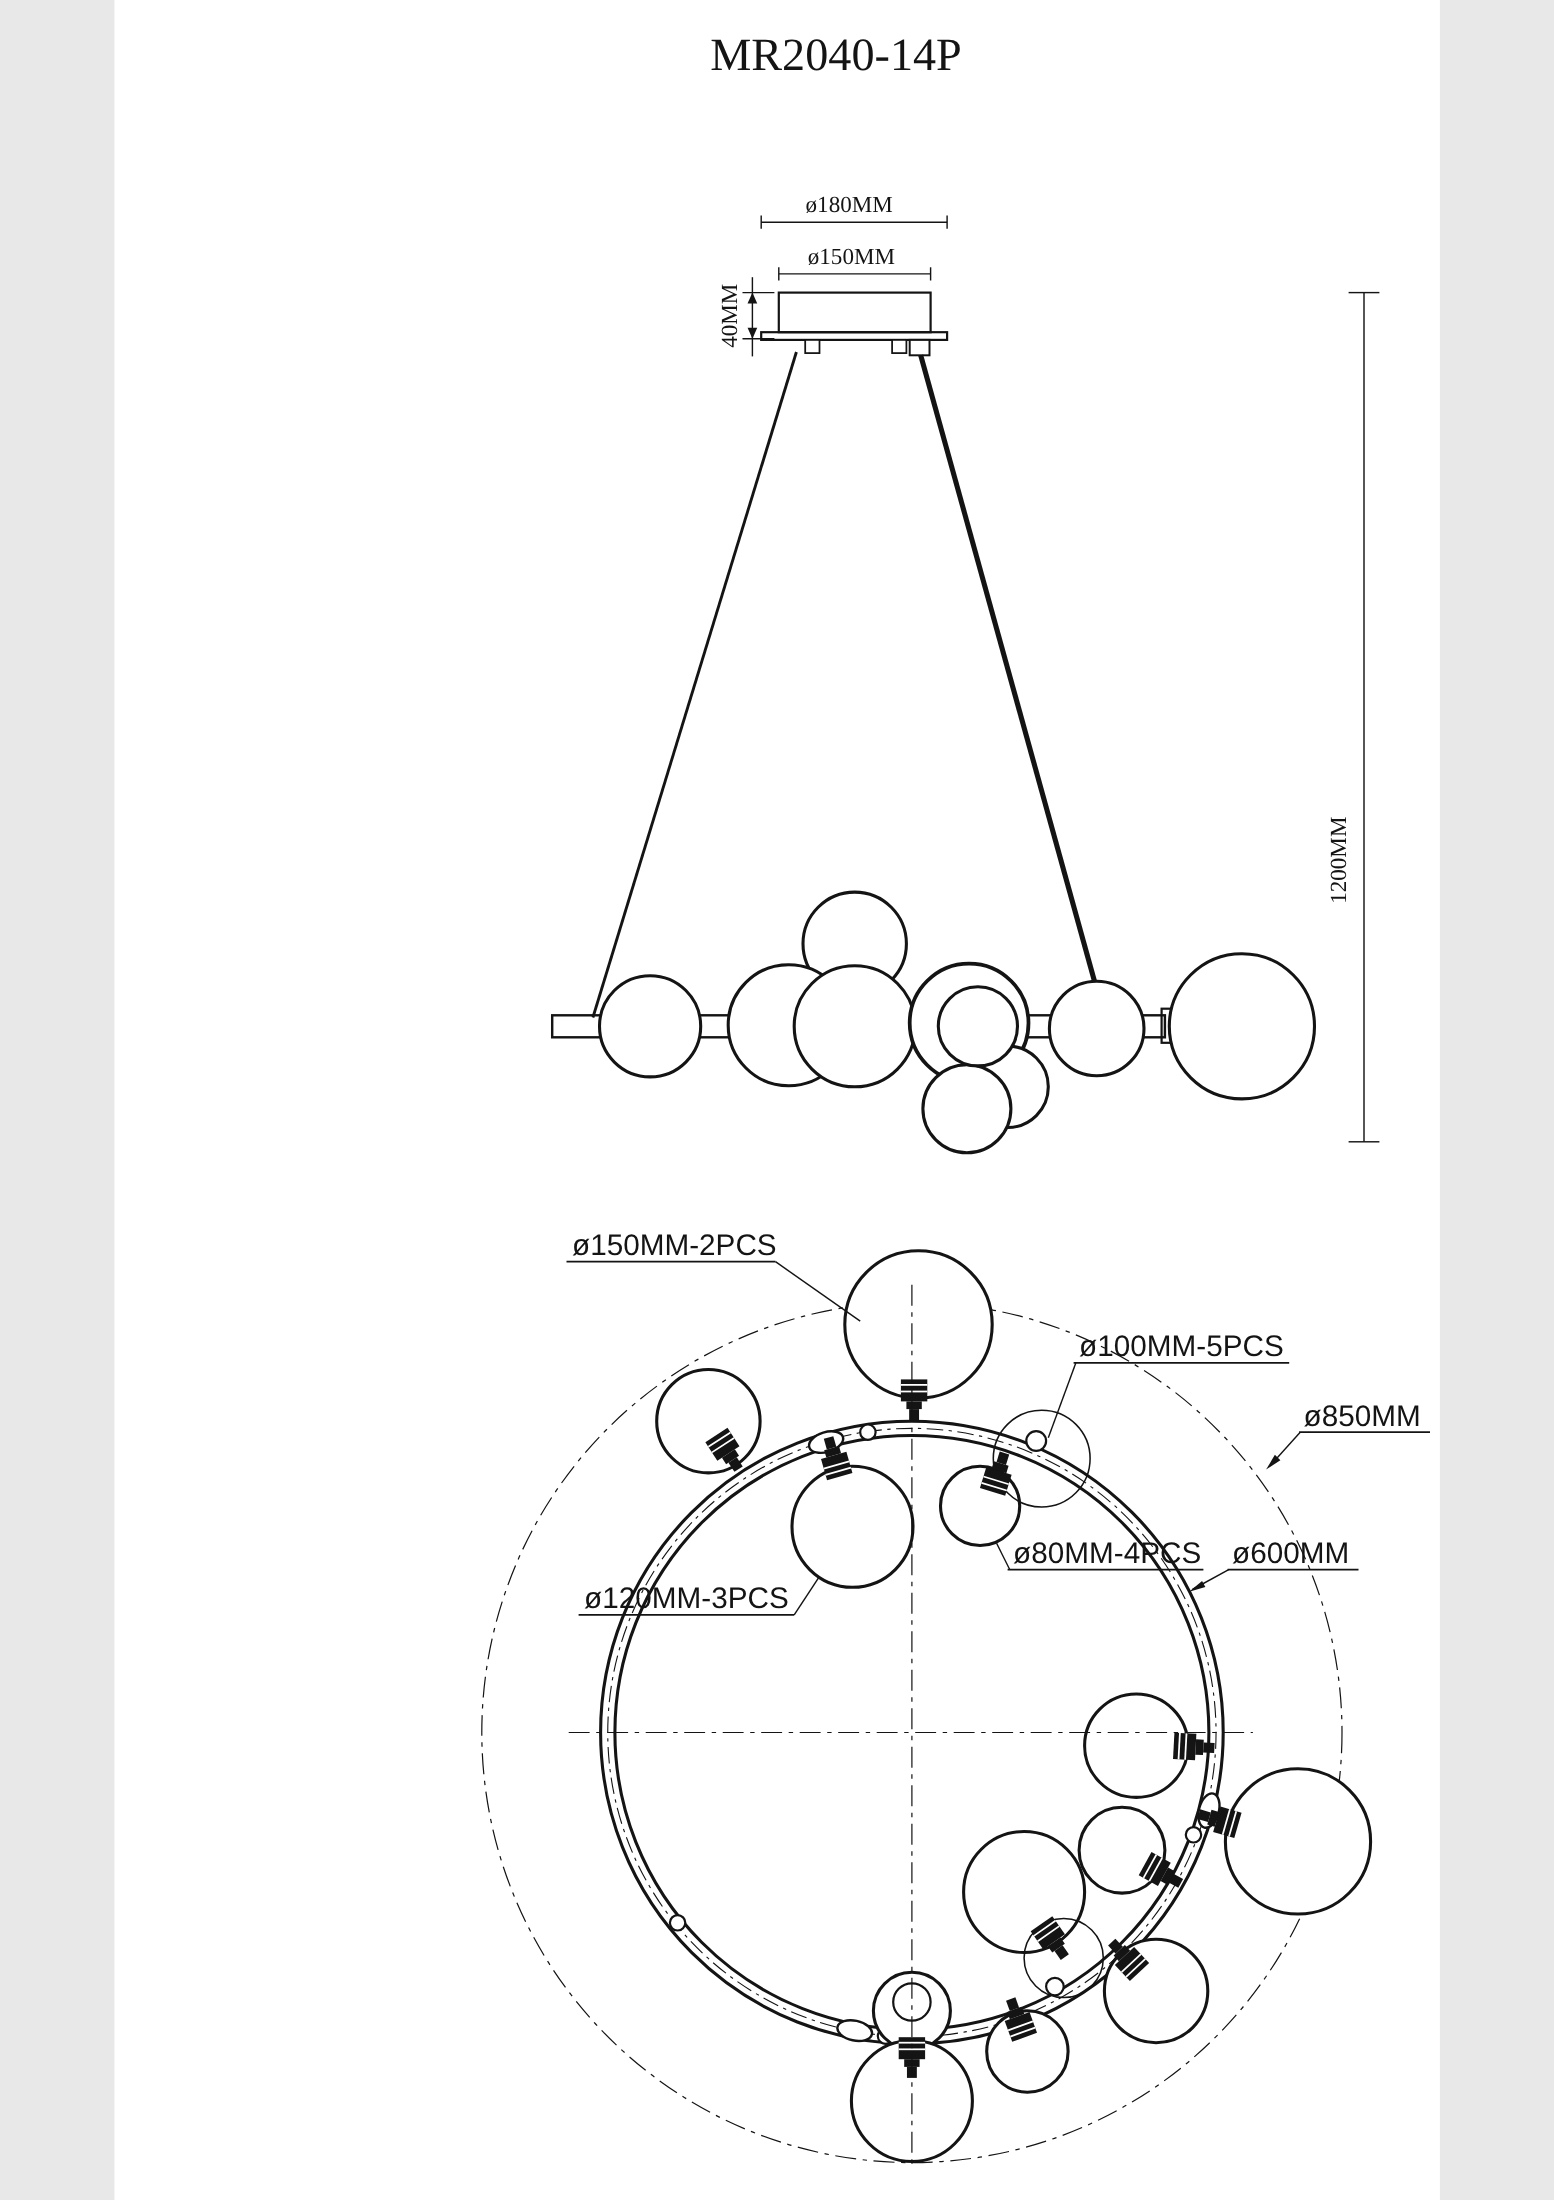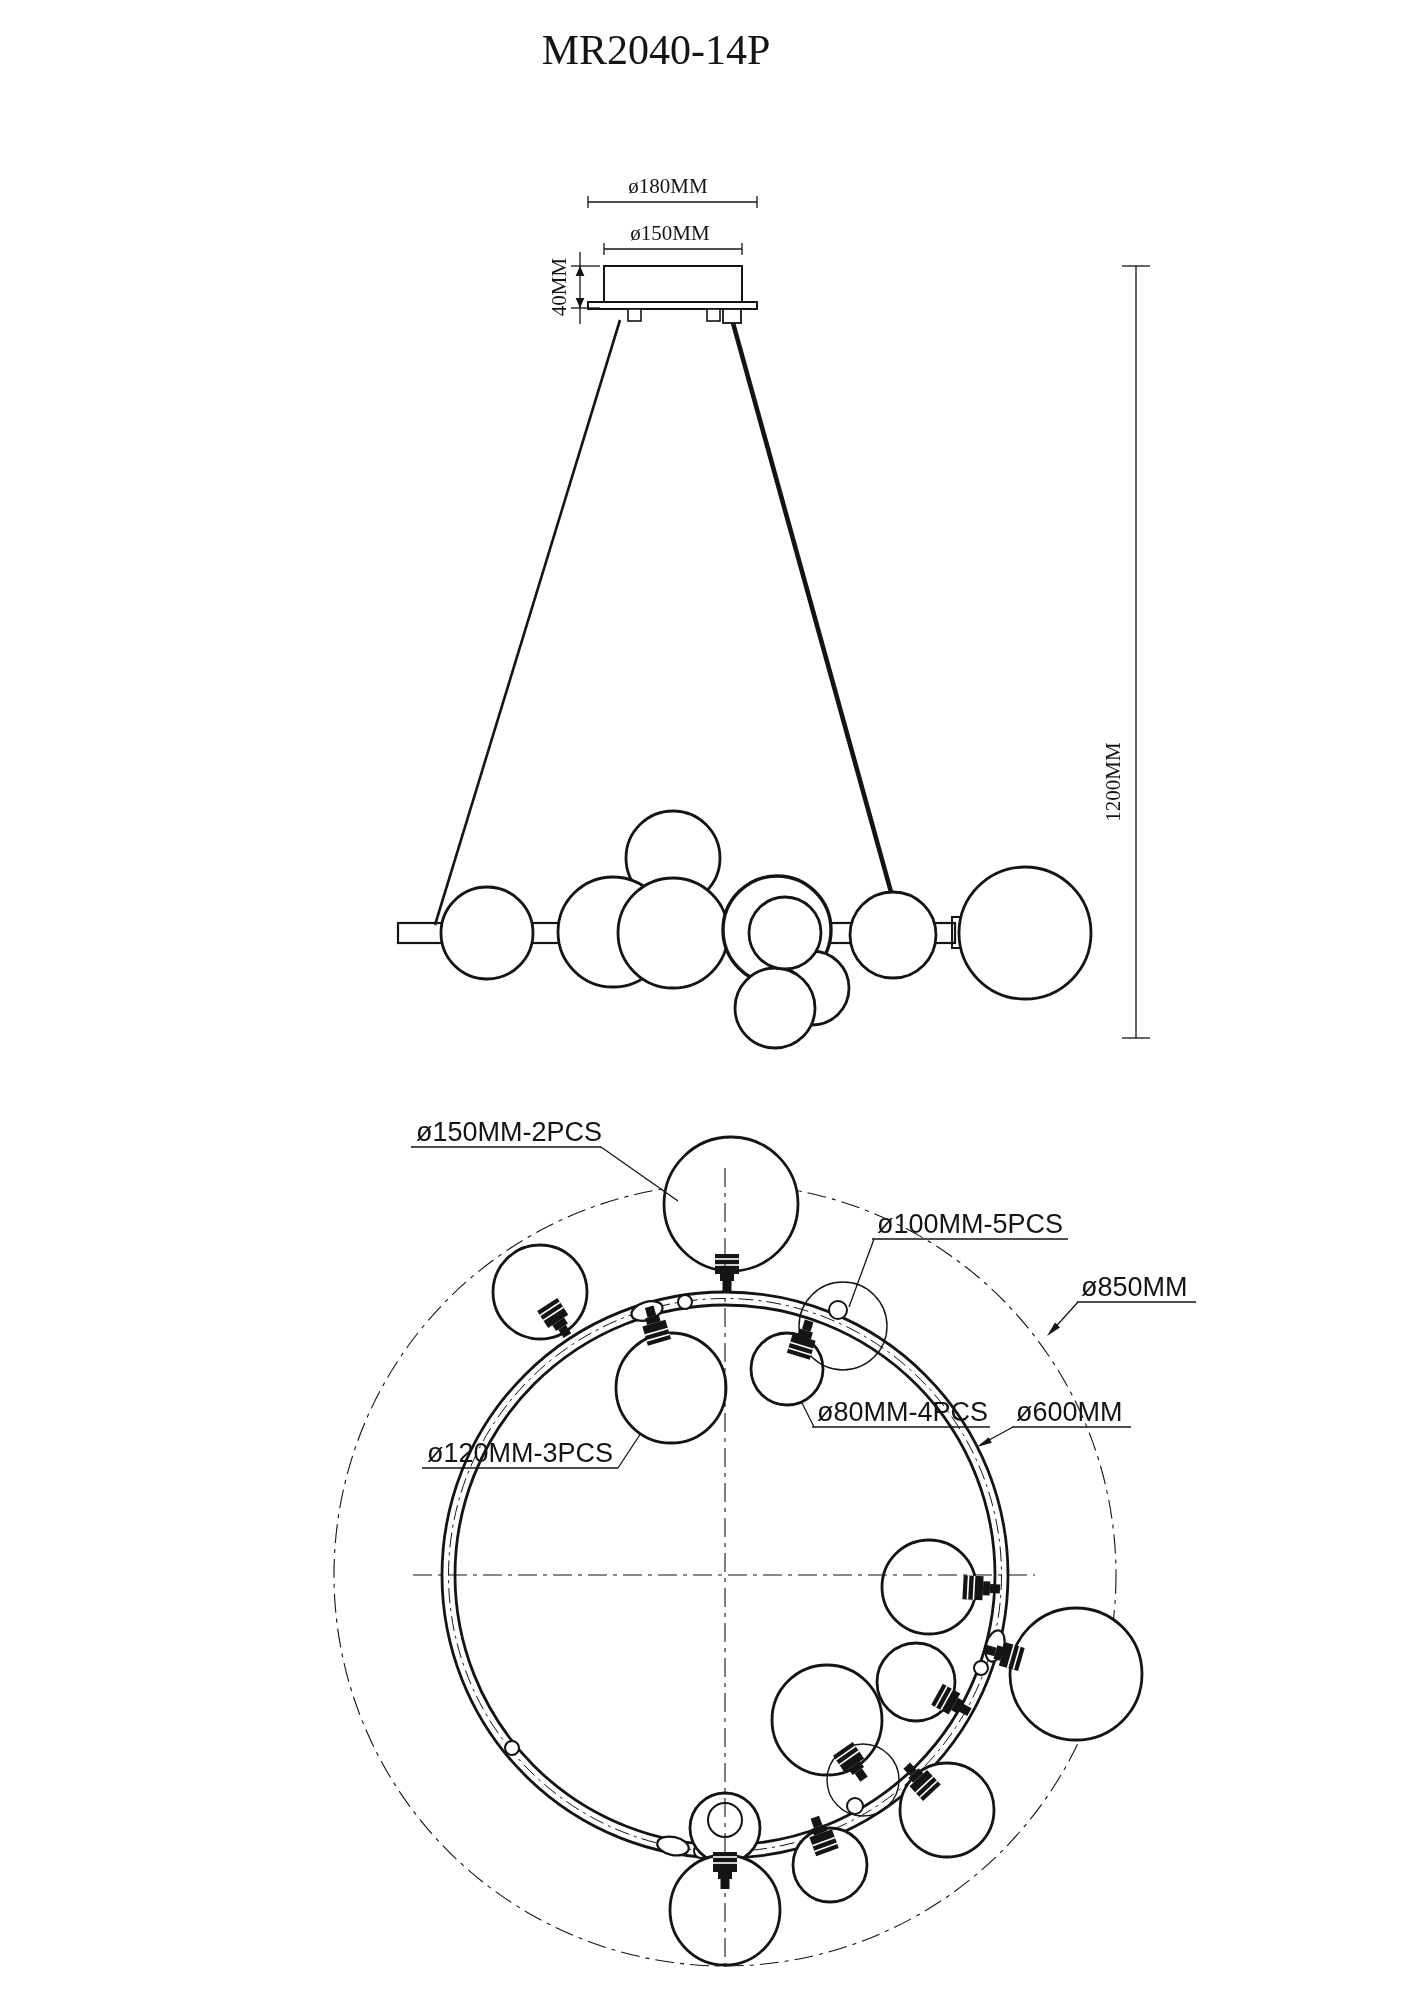--- a/index.html
+++ b/index.html
@@ -1,16 +1,16 @@
 <!DOCTYPE html>
 <html><head>
 <meta charset="utf-8">
 <style>
   html,body{margin:0;padding:0;background:#e8e8e8;}
-  .page{width:1413px;height:2000px;background:#ffffff;position:relative;margin:0 auto;
+  .page{width:1205px;height:2000px;background:#ffffff;position:relative;margin:0 auto;
         font-family:"Liberation Sans",sans-serif;}
   svg{display:block}
   .ln{stroke:#141414;fill:none}
   .sph{fill:#ffffff;stroke:#141414;stroke-width:2.8}
   .sphb{fill:#ffffff;stroke:#141414;stroke-width:3.4}
   .thin{fill:none;stroke:#141414;stroke-width:1.4}
   .bead{fill:#ffffff;stroke:#141414;stroke-width:2}
   .oval{fill:#ffffff;stroke:#141414;stroke-width:2.2}
   .cl{stroke:#141414;stroke-width:1.1;stroke-dasharray:19 6 4 6;fill:none}
   .dim{font-family:"Liberation Serif",serif;font-size:21px;fill:#141414}

